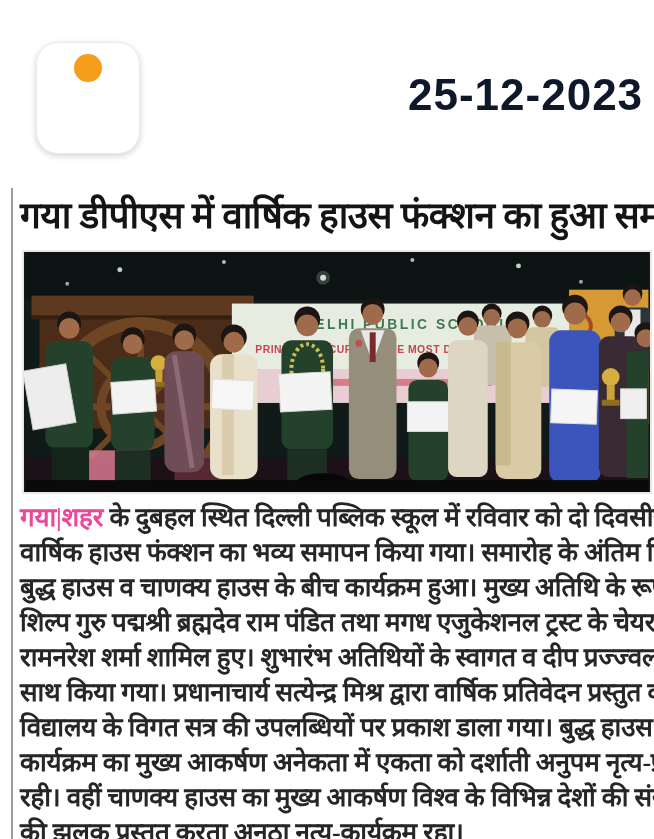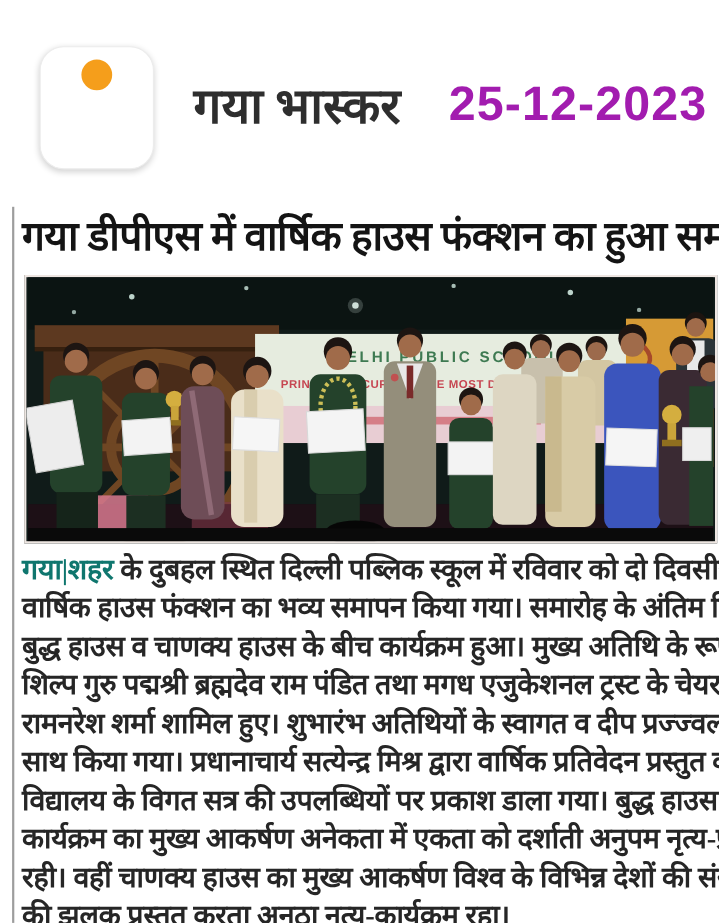--- a/index.html
+++ b/index.html
@@ -39,21 +39,21 @@
   .edition-title {
     position: absolute; left: 176px; top: 64px;
     font-size: 45px; font-weight: 700;
     color: #2e2e2e;
     white-space: nowrap;
     font-family: "Liberation Serif", "DejaVu Serif", serif;
   }
   .issue-date {
     position: absolute; left: 408px; top: 70px;
     font-size: 44px; font-weight: 700;
-    color: #a21caf;
+    color: #0f172a;
     letter-spacing: 1px;
     white-space: nowrap;
   }
 
   
   .article {
     position: absolute; left: 11px; top: 188px;
     width: 641px; height: 651px;
     border-left: 2px solid #9d9d9d;
     padding-left: 7px;
@@ -85,34 +85,33 @@
     font-family: "Liberation Serif", "DejaVu Serif", serif;
     color: #262626;
   }
   .body-line {
     font-size: 26px;
     line-height: 35px;
     font-weight: 600;
     white-space: nowrap;
     letter-spacing: -0.2px;
   }
-  .dateline { font-weight: 800; color: #0f766e; }
+  .dateline { font-weight: 800; color: #ec4899; }
 </style>
 </head>
 <body>
 
 <div class="page">
 
   <div class="header">
     <div class="brand-logo">
       <div class="brand-sun"></div>
       <div class="brand-text">
       </div>
     </div>
-    <div class="edition-title">गया भास्कर</div>
     <div class="issue-date">25-12-2023</div>
   </div>
 
   <div class="article">
     <h1 class="headline">गया डीपीएस में वार्षिक हाउस फंक्शन का हुआ समापन</h1>
 
     <div class="photo-frame">
       <svg width="626" height="240" viewBox="0 0 628 242" xmlns="http://www.w3.org/2000/svg">
 
         <rect x="0" y="0" width="628" height="242" fill="#101b19"></rect>

